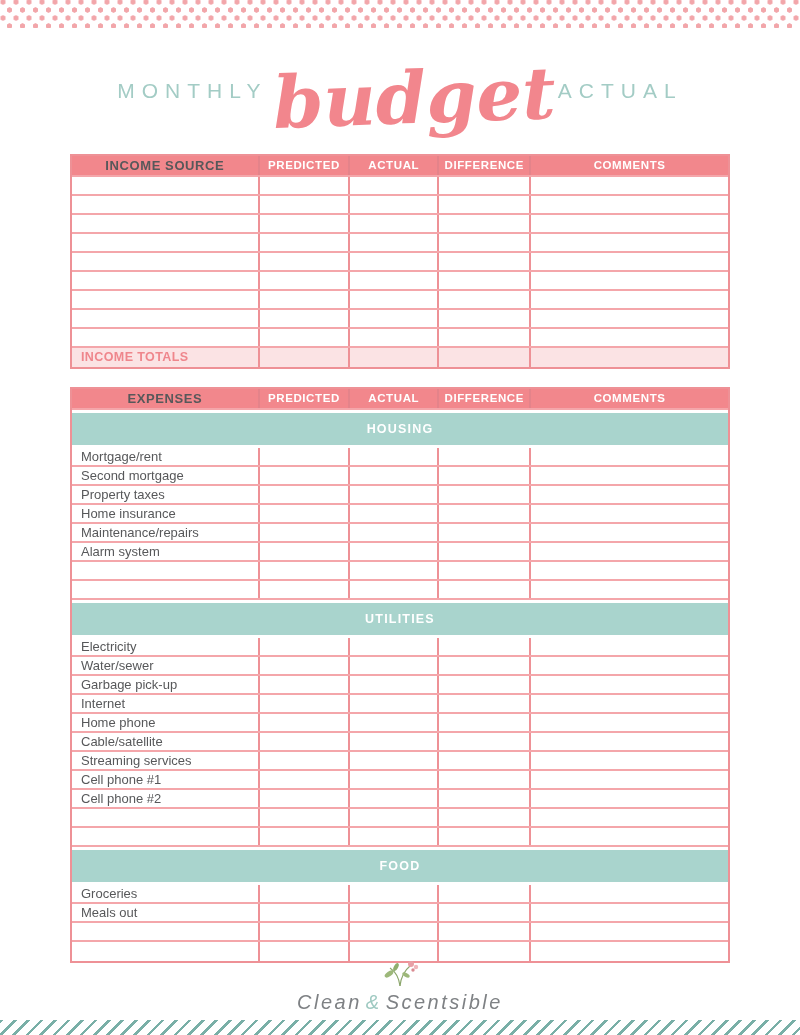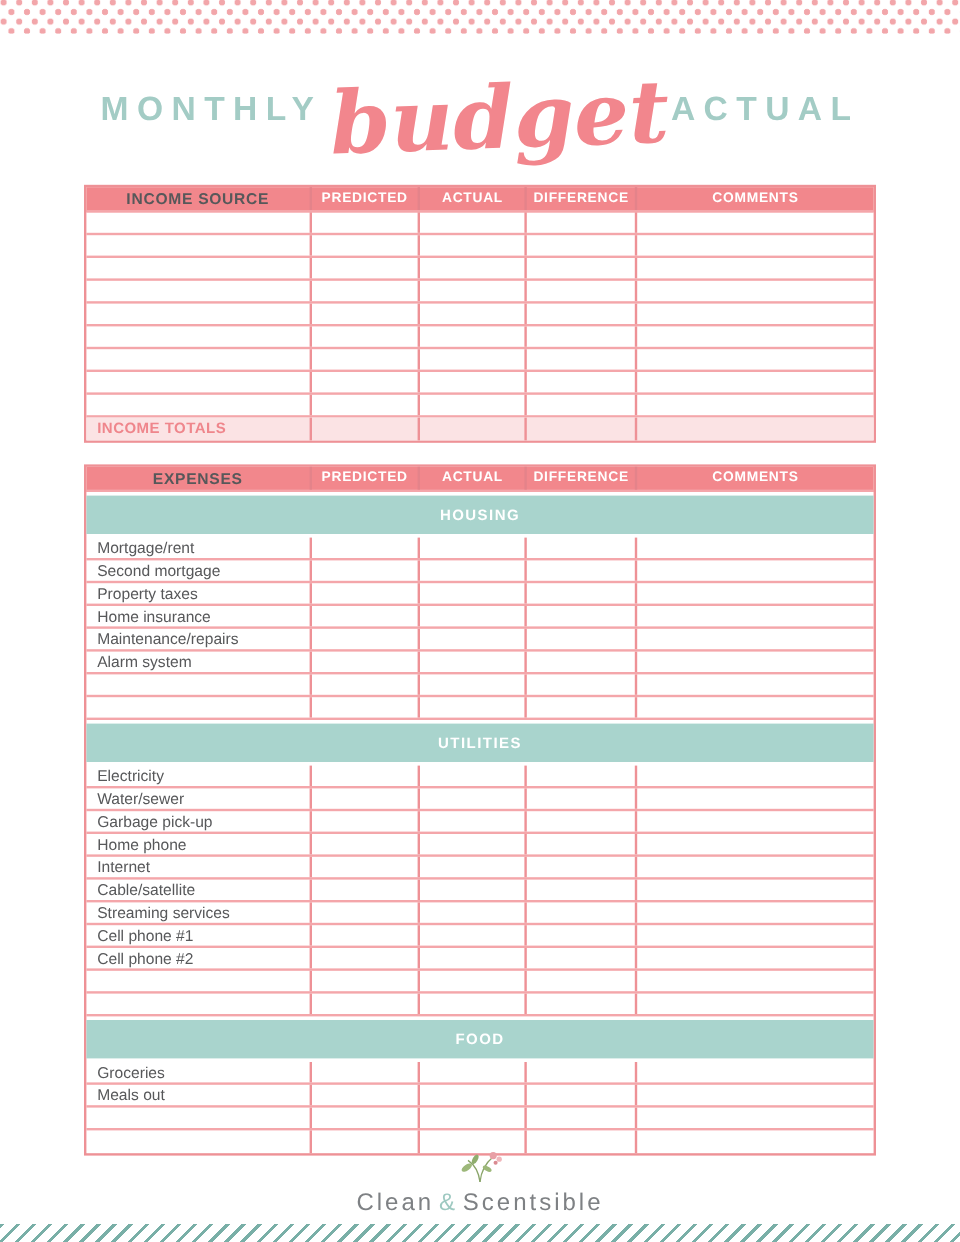--- a/index.html
+++ b/index.html
@@ -22,21 +22,21 @@
       radial-gradient(circle, var(--dot-pink) 2.4px, rgba(0,0,0,0) 2.9px),
       radial-gradient(circle, var(--dot-pink) 2.4px, rgba(0,0,0,0) 2.9px);
     background-size:13px 16px,13px 16px;
     background-position:3px 2px,9.5px 10px;
   }
   
   .title-block{
     height:146px;display:flex;align-items:center;justify-content:center;
   }
   .title-side{
-    font-size:28px;font-weight:bold;letter-spacing:7px;
+    font-size:21px;font-weight:normal;letter-spacing:7px;
     color:var(--title-teal);
   }
   .title-script{
     font-family:"DejaVu Serif", serif;font-style:italic;font-weight:bold;
     font-size:72px;color:var(--script-pink);line-height:0.9;
     margin:0 2px -14px 6px;transform:rotate(-2deg);
   }
   
   .tbl{
     margin:0 70px;border:2px solid var(--border-dark);background:#fff;
@@ -64,21 +64,21 @@
     height:32px;margin:3px 0;background:var(--banner-teal);
     display:flex;align-items:center;justify-content:center;
     color:#fff;font-weight:bold;font-size:12.5px;letter-spacing:1.2px;
   }
   
   .footer{
     height:57px;display:flex;flex-direction:column;align-items:center;
     justify-content:flex-end;padding-bottom:6px;
   }
   .brand-text{
-    font-size:20px;letter-spacing:2.5px;color:var(--brand-gray);font-weight:300;
+    font-size:20px;letter-spacing:2.5px;color:var(--brand-gray);font-weight:300;font-style:italic;
   }
   .brand-amp{color:var(--brand-amp-teal);padding:0 4px;}
   
   .stripes-band{
     margin-top:auto;height:18px;width:100%;background:#fff;
     background-image:repeating-linear-gradient(135deg,
       var(--stripe-teal) 0px, var(--stripe-teal) 2.6px,
       rgba(0,0,0,0) 2.6px, rgba(0,0,0,0) 9.5px);
   }
 </style>
@@ -254,28 +254,28 @@
       <div class="cell c4"></div>
     </div>
     <div class="row">
       <div class="cell c0">Garbage pick-up</div>
       <div class="cell c1"></div>
       <div class="cell c2"></div>
       <div class="cell c3"></div>
       <div class="cell c4"></div>
     </div>
     <div class="row">
+      <div class="cell c0">Internet</div>
+      <div class="cell c1"></div>
+      <div class="cell c2"></div>
+      <div class="cell c3"></div>
+      <div class="cell c4"></div>
+    </div>
+    <div class="row">
       <div class="cell c0">Home phone</div>
-      <div class="cell c1"></div>
-      <div class="cell c2"></div>
-      <div class="cell c3"></div>
-      <div class="cell c4"></div>
-    </div>
-    <div class="row">
-      <div class="cell c0">Internet</div>
       <div class="cell c1"></div>
       <div class="cell c2"></div>
       <div class="cell c3"></div>
       <div class="cell c4"></div>
     </div>
     <div class="row">
       <div class="cell c0">Cable/satellite</div>
       <div class="cell c1"></div>
       <div class="cell c2"></div>
       <div class="cell c3"></div>

